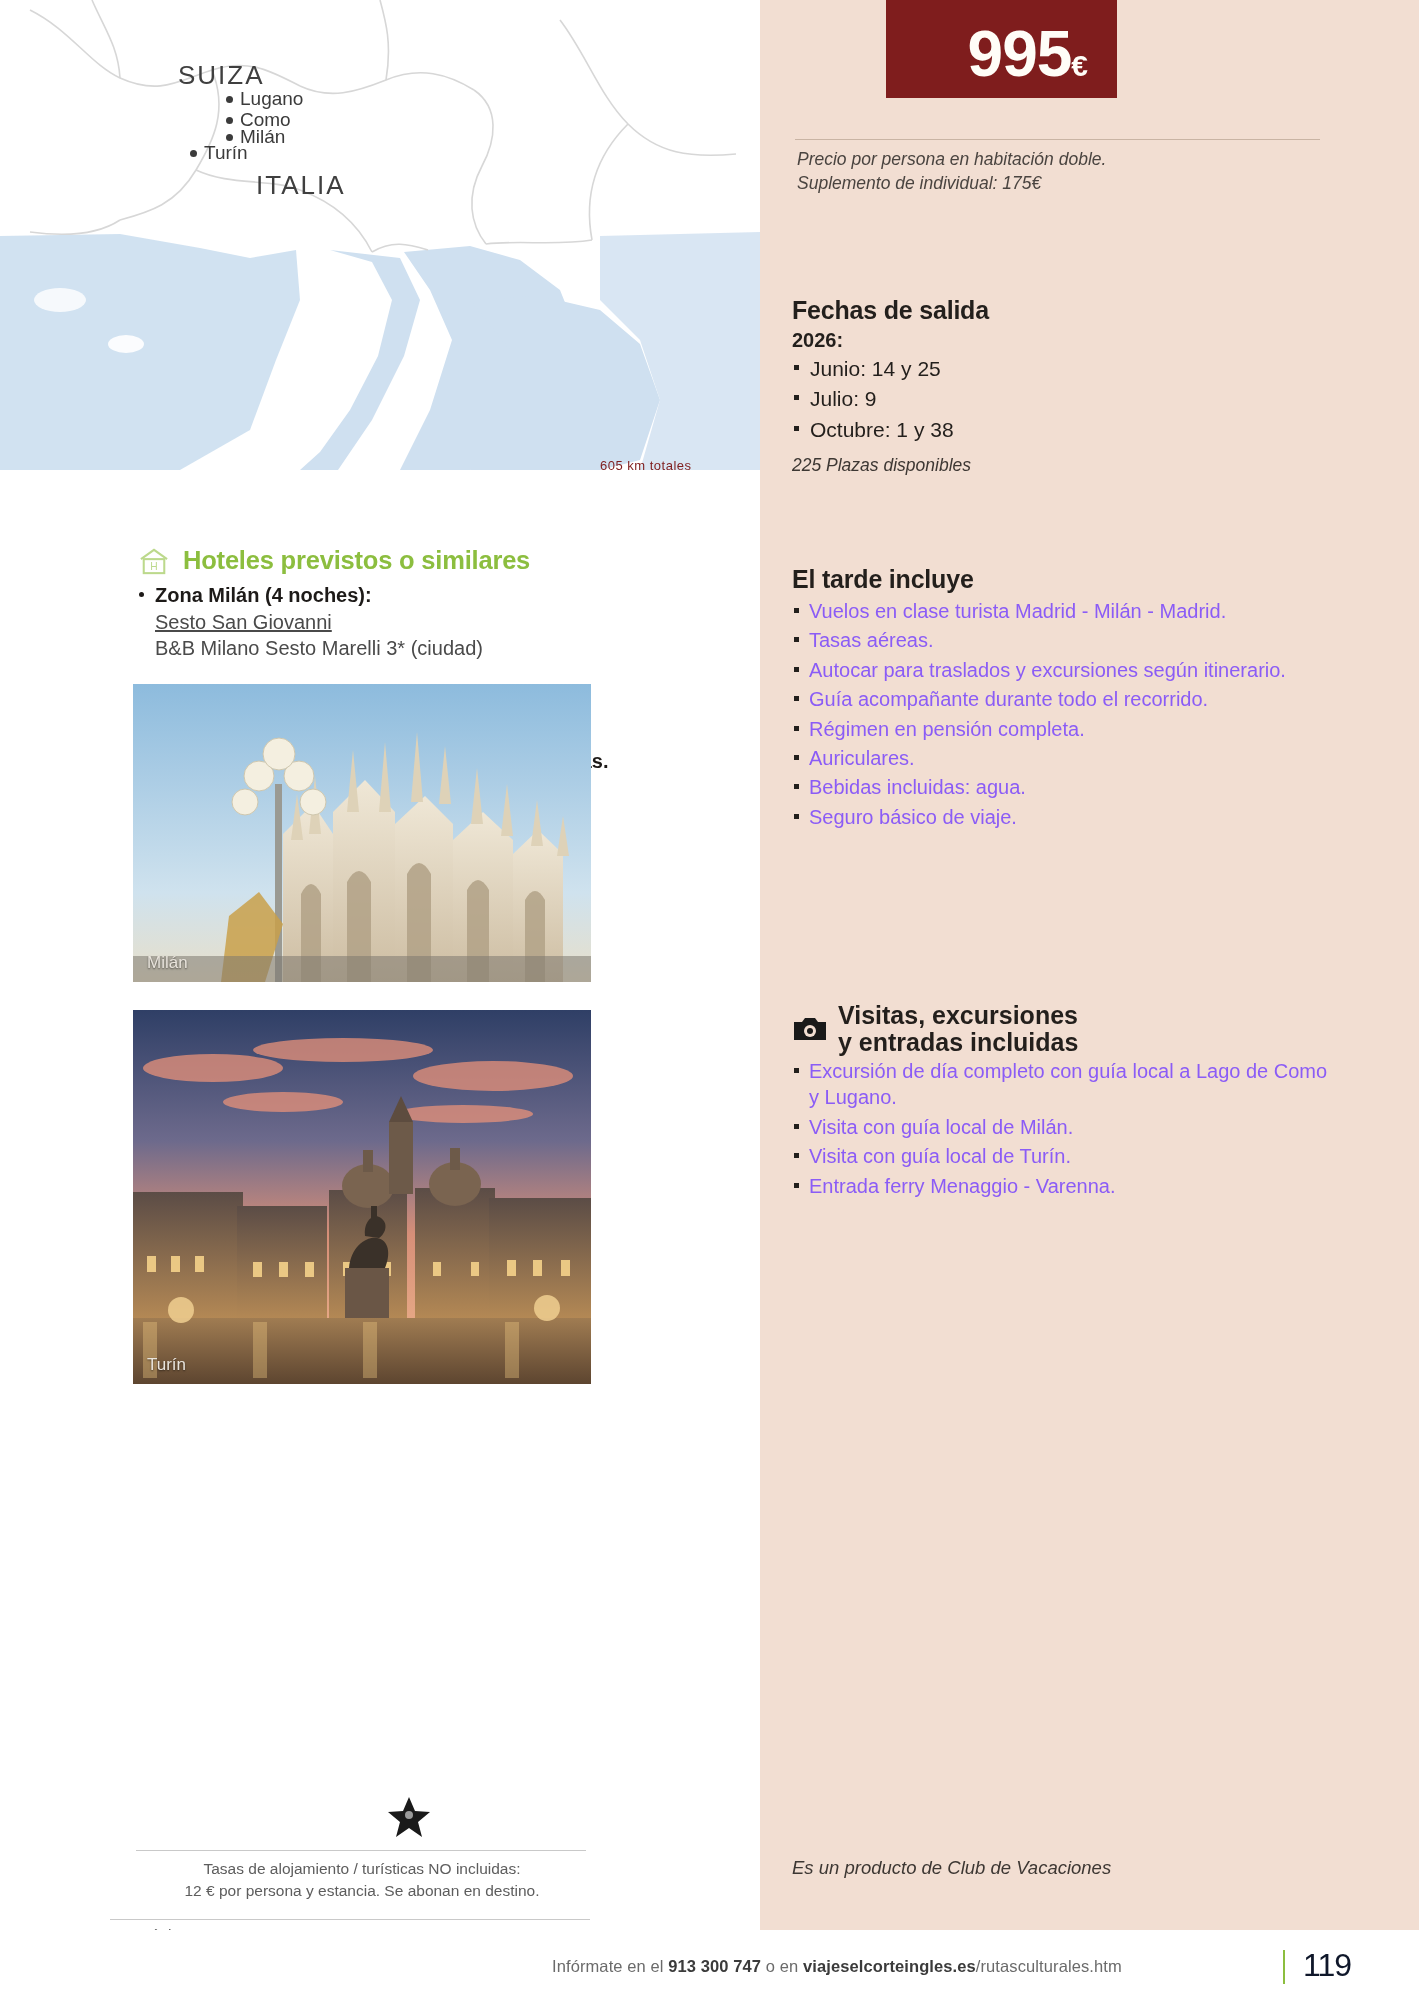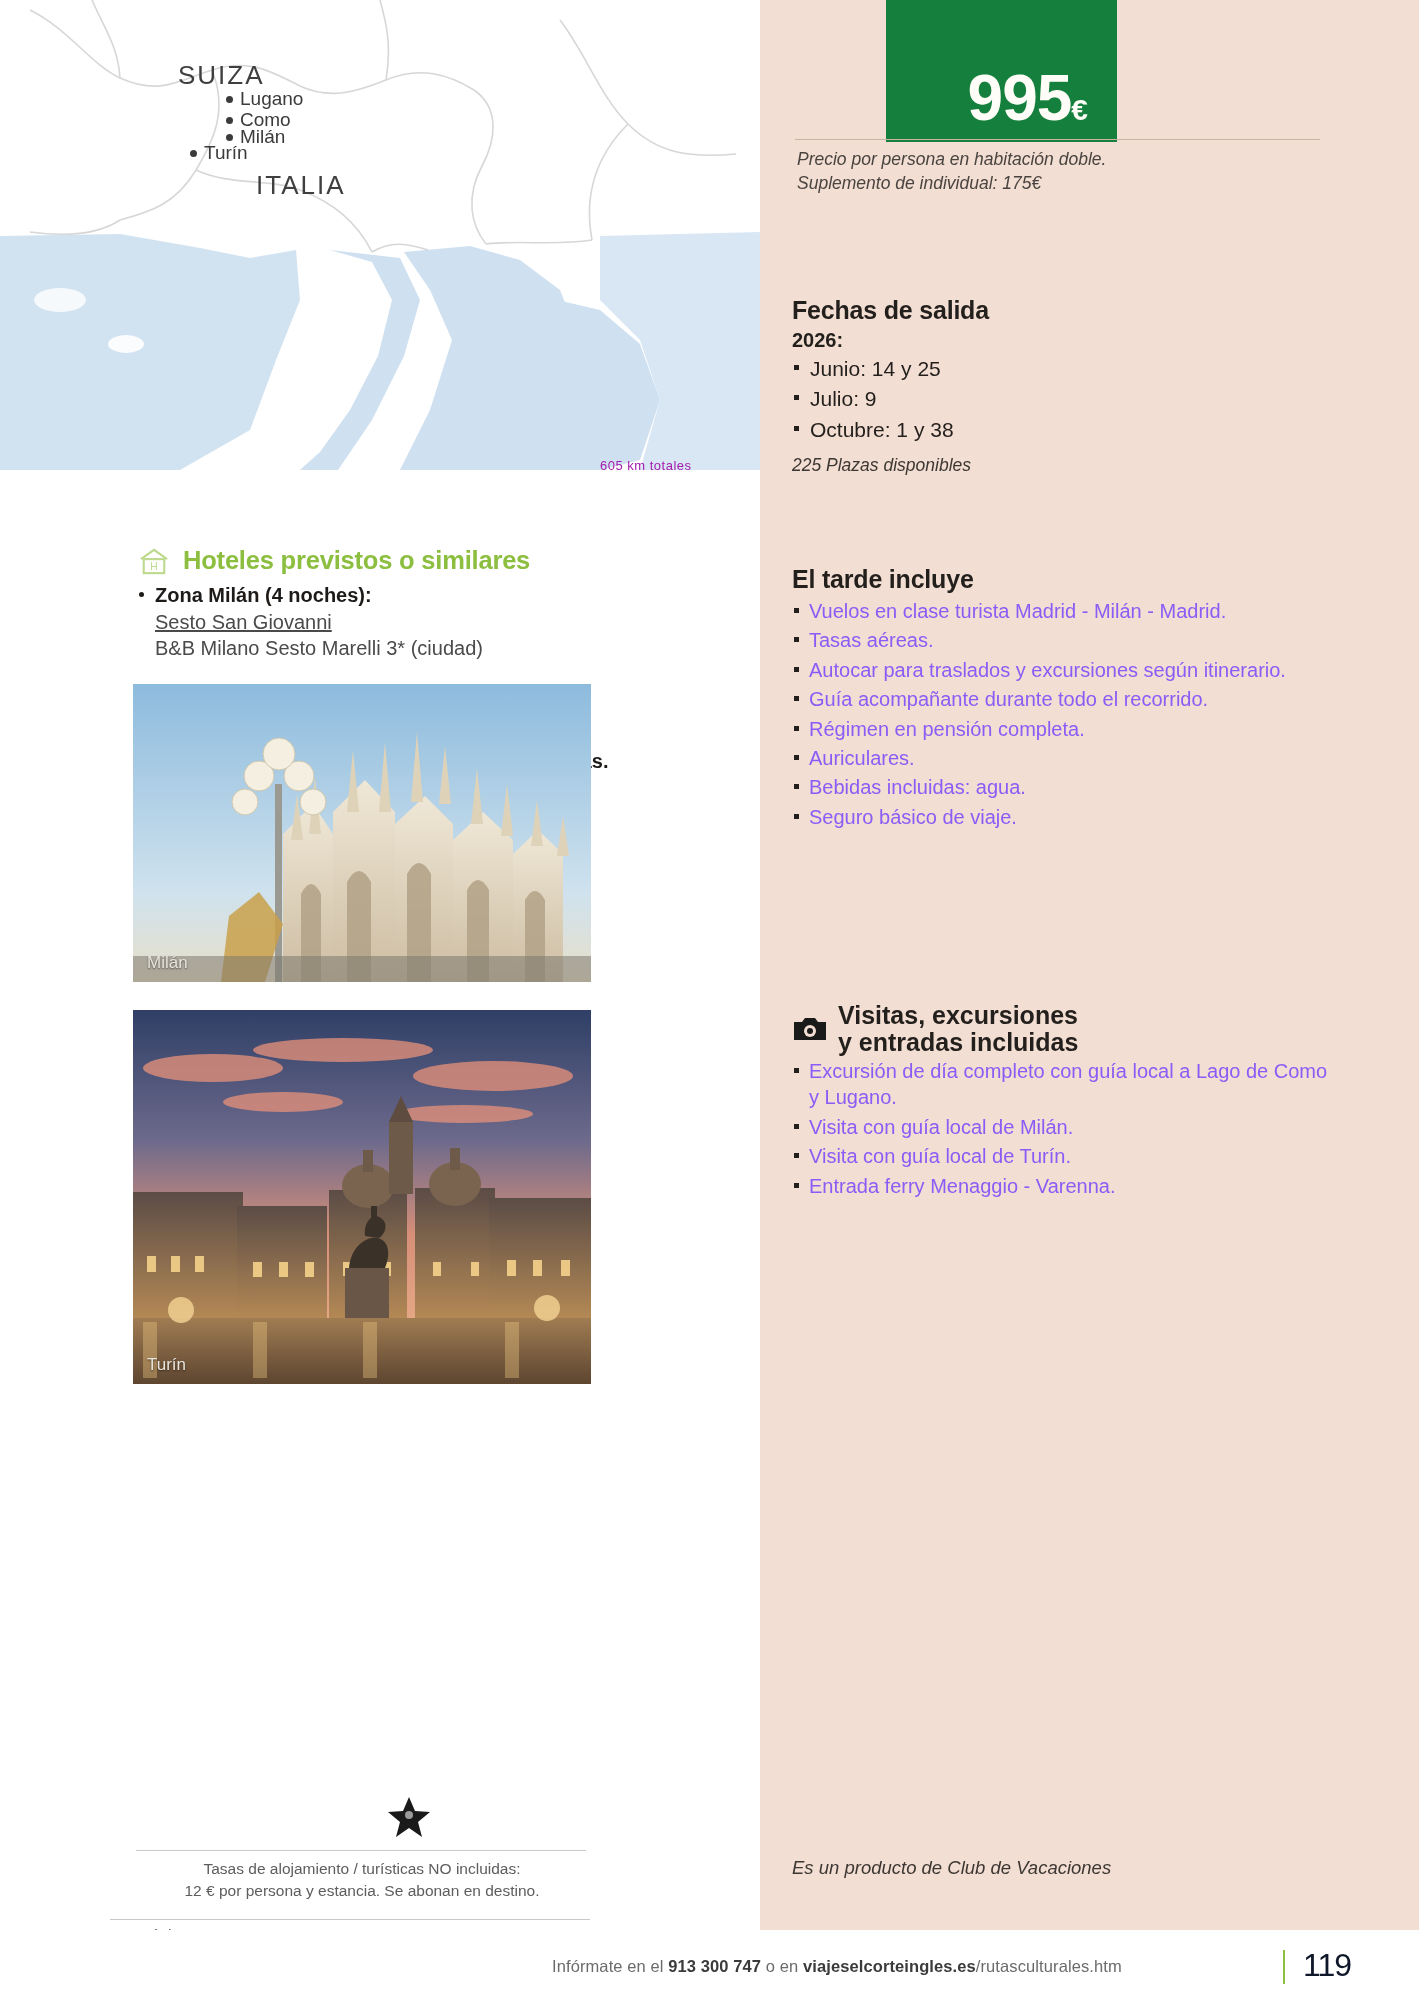--- a/index.html
+++ b/index.html
@@ -12,22 +12,22 @@
     -webkit-font-smoothing:antialiased;
   }
   .page{position:absolute;inset:0;}
 
   
   .right-panel{
     position:absolute;left:760px;top:0;width:659px;height:1930px;
     background:#f2ded2;
   }
   .price-box{
-    position:absolute;left:886px;top:0;width:231px;height:142px;
-    background:#15803d;
+    position:absolute;left:886px;top:0;width:231px;height:98px;
+    background:#7f1d1d;
   }
   .price-box .amount{
     position:absolute;right:30px;bottom:12px;
     color:#fffdf7;
     font-size:64px;font-weight:bold;letter-spacing:-1px;
     line-height:1;
   }
   .price-box .cur{font-size:30px;font-weight:bold;vertical-align:baseline;}
   .price-rule{
     position:absolute;left:795px;top:139px;width:525px;height:1px;
@@ -86,21 +86,21 @@
   .map svg{position:absolute;left:0;top:0;}
   .map-label{position:absolute;color:#4b4b4b;}
   .lbl-country{font-size:26px;letter-spacing:2px;color:#3f3f3f;}
   .lbl-city{font-size:19px;color:#3b3b3b;}
   .dot{
     display:inline-block;width:7px;height:7px;background:#3b3b3b;
     border-radius:50%;margin-right:7px;vertical-align:2px;
   }
   .map-scale{
     position:absolute;left:600px;top:458px;
-    font-size:13px;color:#a21caf;letter-spacing:.5px;
+    font-size:13px;color:#7f1d1d;letter-spacing:.5px;
   }
   .corner-mark{position:absolute;left:28px;top:18px;width:10px;height:3px;background:#9c8a4a;}
 
   .sec-hoteles{position:absolute;left:136px;top:546px;width:600px;}
   .sec-excur{position:absolute;left:136px;top:712px;width:600px;}
   .green-head{display:flex;align-items:center;gap:11px;margin-bottom:7px;}
   .green-title{
     font-size:25.5px;font-weight:bold;color:#8cbe3f;letter-spacing:-0.2px;
   }
   .li-main{

